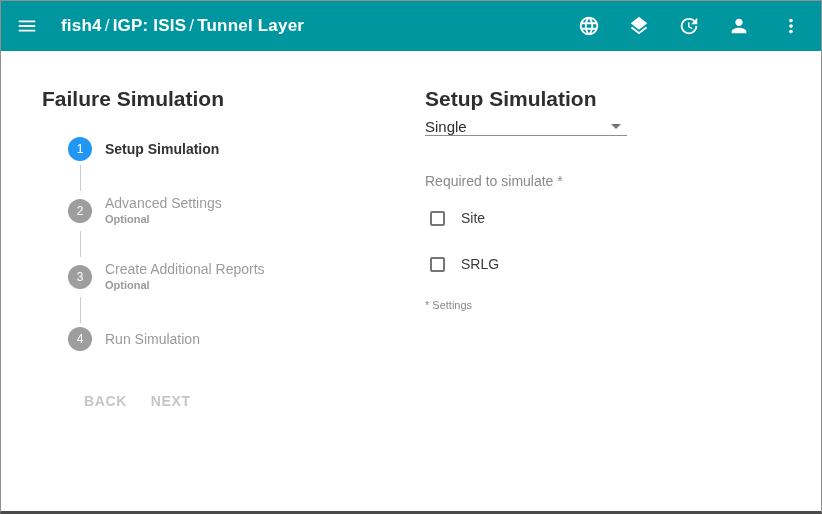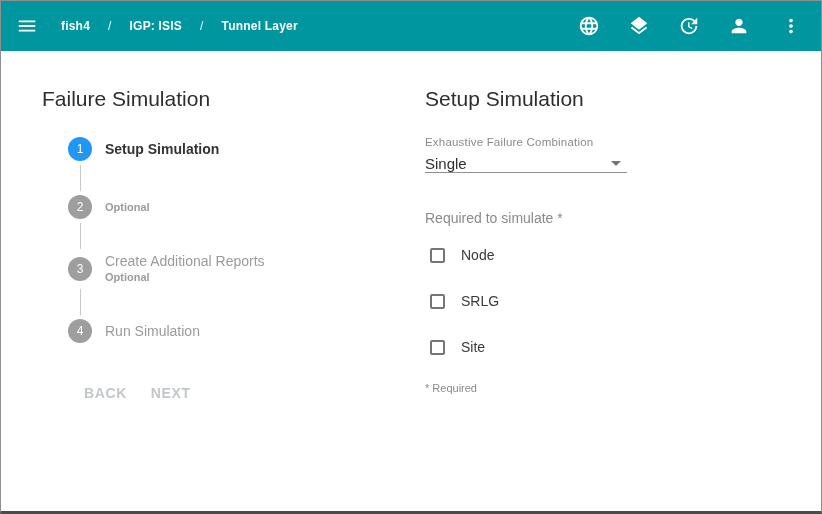--- a/index.html
+++ b/index.html
@@ -18,29 +18,29 @@
     background:#fff;overflow:hidden;position:relative;
   }
   
   .appbar{
     height:50px;background:var(--header_bg);color:#fff;
     display:flex;align-items:center;padding:0 18px 0 14px;
   }
   .icon-btn{width:24px;height:24px;display:flex;align-items:center;justify-content:center;cursor:pointer;flex:0 0 auto;}
   .icon-btn svg{width:22px;height:22px;fill:#fff;}
   .menu-btn{margin-right:22px;}
-  .breadcrumb{display:flex;align-items:flex-start;gap:18px;font-size:12px;font-weight:700;letter-spacing:.2px;}
+  .breadcrumb{display:flex;align-items:flex-start;gap:3px;font-size:17px;font-weight:700;letter-spacing:.2px;}
   .crumb-sep{font-weight:400;opacity:.95;}
   .appbar-icons{margin-left:auto;display:flex;align-items:center;gap:26px;}
   .appbar-icons .icon-btn:last-child{margin-left:2px;}
   
   .main{display:flex;padding:36px 0 0 41px;}
   .left-col{width:383px;flex:0 0 383px;}
   .right-col{flex:1;padding-right:40px;}
-  .page-title{font-size:21px;color:var(--text_dark);font-weight:400;}
+  .page-title{font-size:21px;color:var(--text_dark);font-weight:700;}
   
   .stepper{margin:26px 0 0 26px;}
   .step{display:flex;align-items:center;}
   .step-circle{
     width:24px;height:24px;border-radius:50%;flex:0 0 24px;
     background:var(--step_inactive);color:#fff;font-size:12px;
     display:flex;align-items:center;justify-content:center;
   }
   .step.active .step-circle{background:var(--step_active);}
   .step-labels{margin-left:13px;}
@@ -136,20 +136,21 @@
           <div class="step-circle">1</div>
           <div class="step-labels">
             <div class="step-label">Setup Simulation</div>
 
           </div>
         </div>
         <div class="connector"></div>
         <div class="step">
           <div class="step-circle">2</div>
           <div class="step-labels">
+            <div class="step-label">Advanced Settings</div>
             <div class="step-sub">Optional</div>
           </div>
         </div>
         <div class="connector"></div>
         <div class="step">
           <div class="step-circle">3</div>
           <div class="step-labels">
             <div class="step-label">Create Additional Reports</div>
             <div class="step-sub">Optional</div>
           </div>
@@ -166,40 +167,35 @@
 
       <div class="wizard-buttons">
         <button class="text-btn">BACK</button>
         <button class="text-btn">NEXT</button>
       </div>
     </div>
 
     <div class="right-col">
       <div class="page-title">Setup Simulation</div>
 
-      <div class="field-label">Exhaustive Failure Combination</div>
       <div class="select">
         <span class="select-value">Single</span>
         <span class="select-arrow"></span>
       </div>
 
       <div class="elements-label">Required to simulate *</div>
 
       <div class="checkbox-list">
         <div class="checkbox-row">
           <span class="checkbox-box"></span>
-          <span class="checkbox-label">Node</span>
+          <span class="checkbox-label">Site</span>
         </div>
         <div class="checkbox-row">
           <span class="checkbox-box"></span>
           <span class="checkbox-label">SRLG</span>
         </div>
-        <div class="checkbox-row">
-          <span class="checkbox-box"></span>
-          <span class="checkbox-label">Site</span>
-        </div>
-      </div>
-
-      <div class="required-note">* Required</div>
+      </div>
+
+      <div class="required-note">* Settings</div>
     </div>
 
   </div>
 </div>
 
 </body></html>

